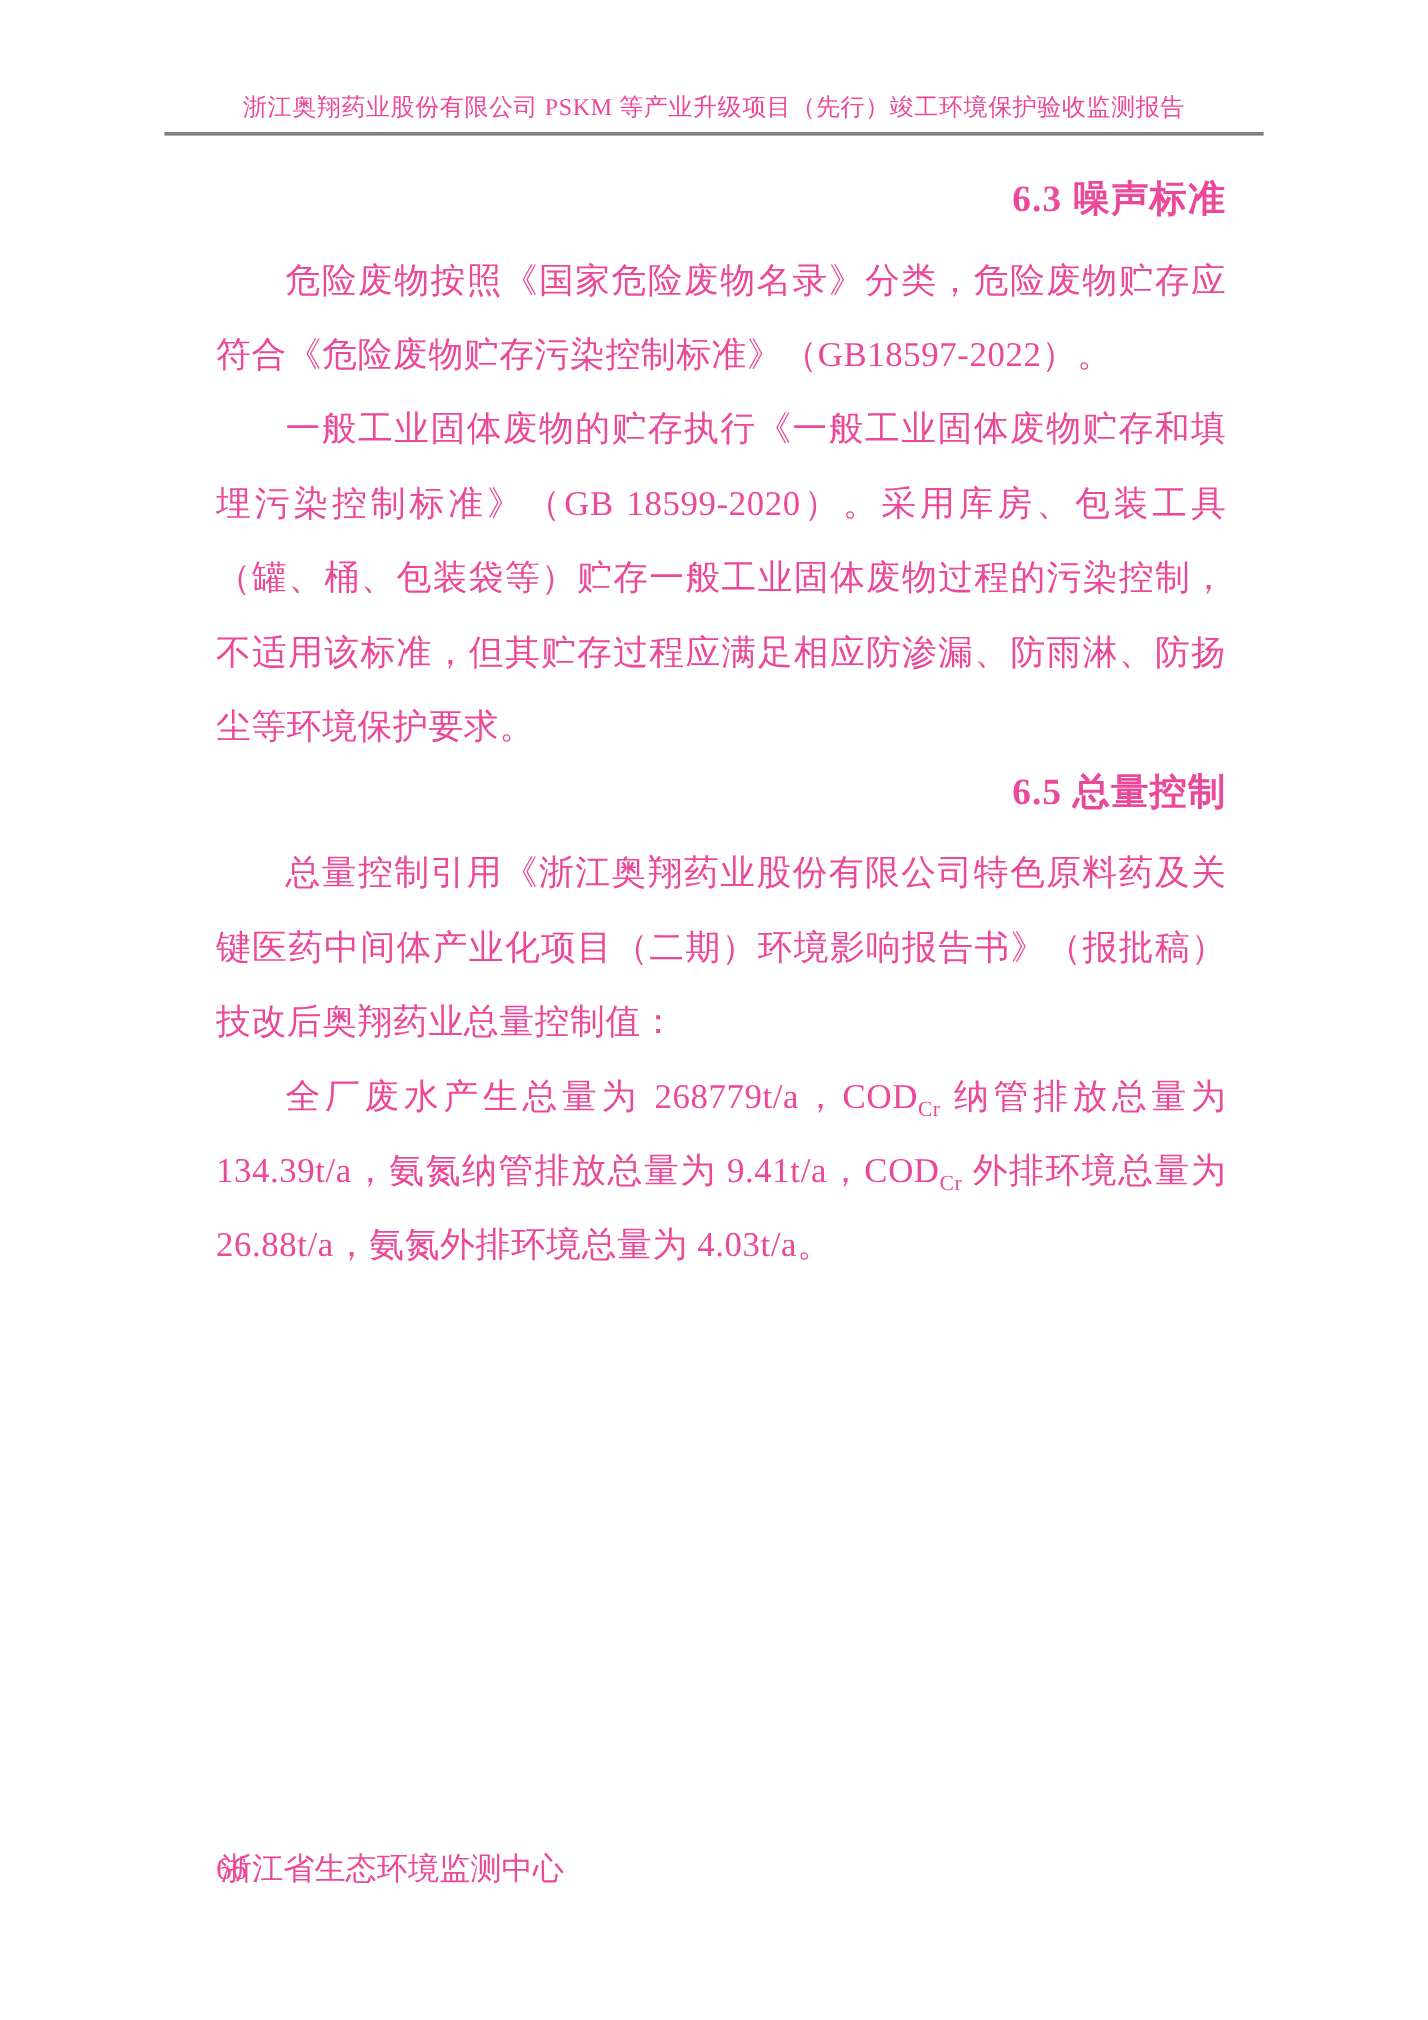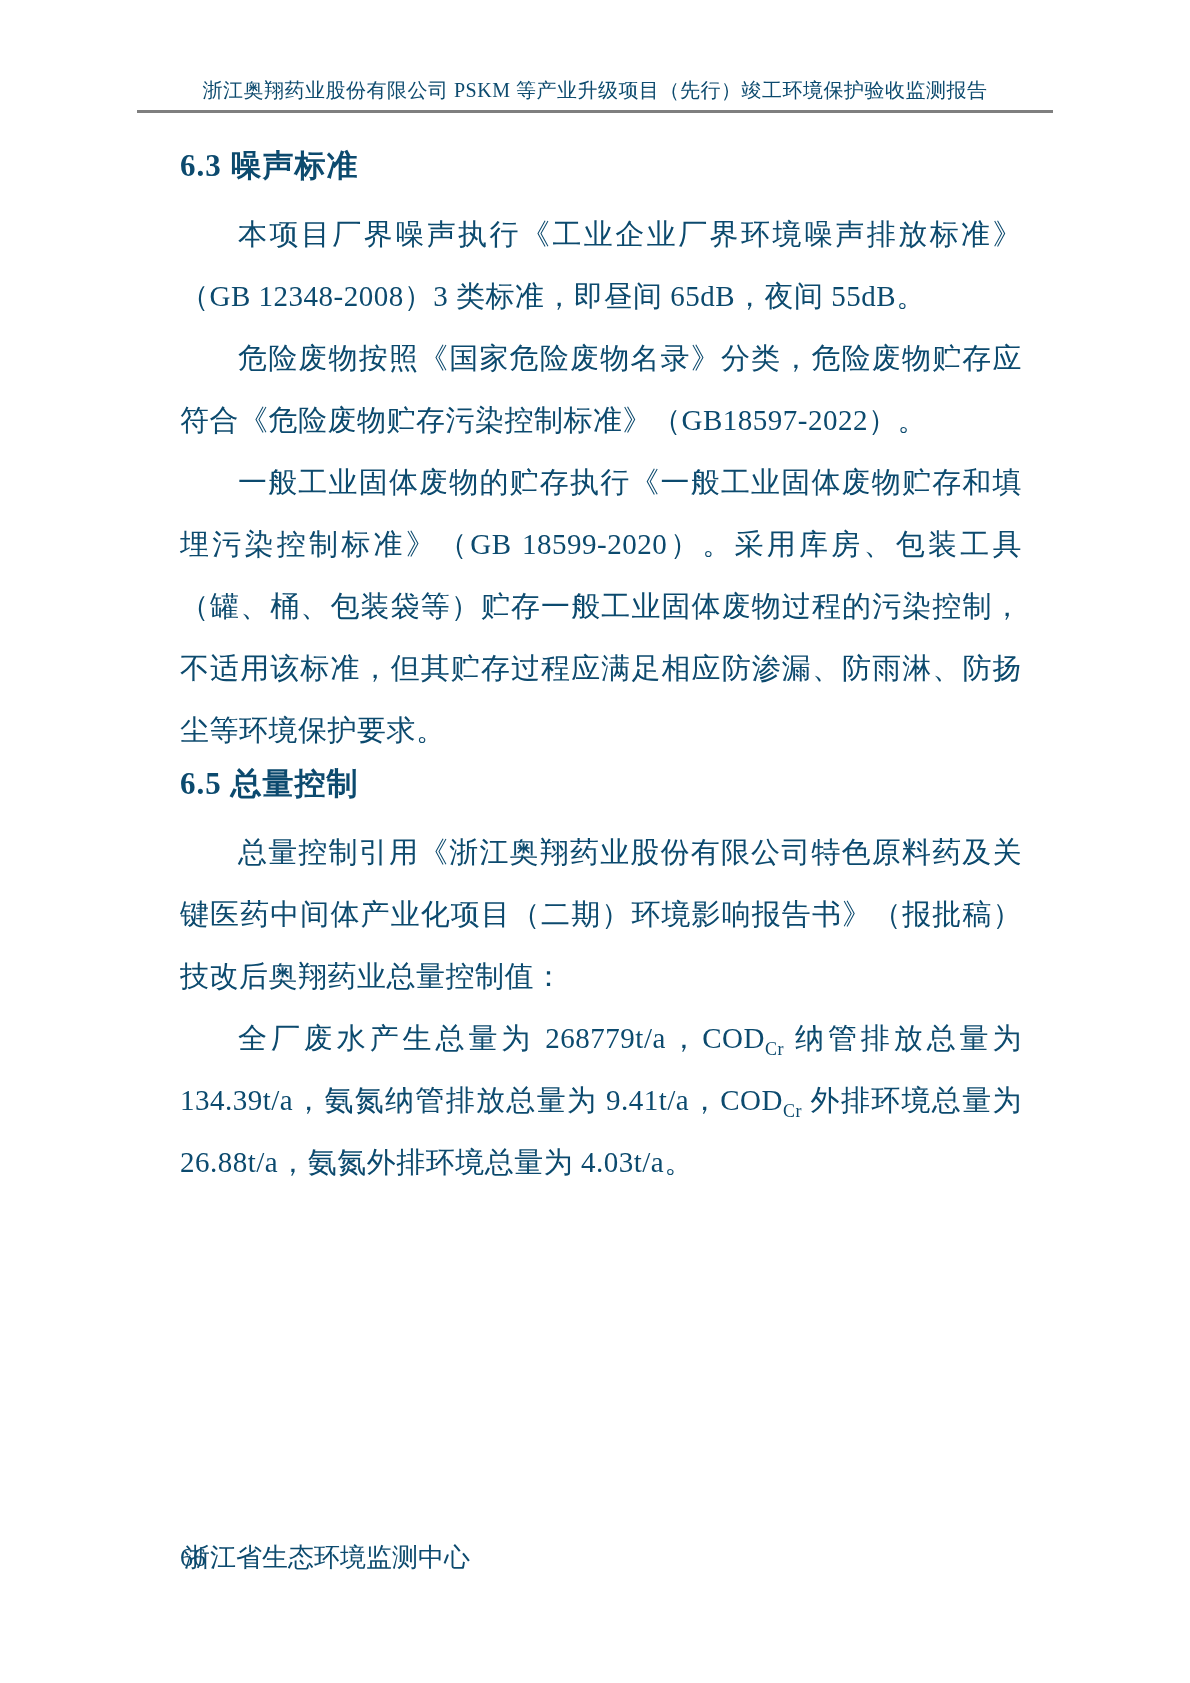--- a/index.html
+++ b/index.html
@@ -5,21 +5,21 @@
   html, body {
     margin: 0;
     padding: 0;
     background: #ffffff;
   }
   .page {
     position: relative;
     width: 1190px;
     height: 1683px;
     background: #ffffff;
-    color: #0c4a6e;
+    color: #ec4899;
     font-family: "Liberation Serif", "DejaVu Serif", serif;
     overflow: hidden;
     box-sizing: border-box;
   }
   
   .doc-header {
     margin: 0 137px;
     padding-top: 78px;
     padding-bottom: 8px;
     border-bottom: 3px solid #7f7f7f;
@@ -35,20 +35,21 @@
   .doc-main {
     margin: 0 168px 0 180px;
     padding-top: 30px;
   }
   .doc-main h2 {
     font-size: 31px;
     line-height: 46px;
     font-weight: bold;
     margin: 10px 0 14px 0;
     letter-spacing: 1px;
+    text-align: right;
   }
   .doc-main h2:first-of-type,
   .doc-main section:first-child h2 {
     margin-top: 0;
   }
   .doc-main p {
     font-size: 29px;
     line-height: 62px;
     margin: 0;
     text-indent: 2em;
@@ -85,21 +86,20 @@
 <div class="page">
 
   <header class="doc-header">
     <div class="header-title">浙江奥翔药业股份有限公司 PSKM 等产业升级项目（先行）竣工环境保护验收监测报告</div>
   </header>
 
   <main class="doc-main">
 
     <section>
       <h2>6.3 噪声标准</h2>
-      <p>本项目厂界噪声执行《工业企业厂界环境噪声排放标准》（GB 12348-2008）3 类标准，即昼间 65dB，夜间 55dB。</p>
     </section>
 
     <section>
       <p>危险废物按照《国家危险废物名录》分类，危险废物贮存应符合《危险废物贮存污染控制标准》（GB18597-2022）。</p>
       <p>一般工业固体废物的贮存执行《一般工业固体废物贮存和填埋污染控制标准》（GB 18599-2020）。采用库房、包装工具（罐、桶、包装袋等）贮存一般工业固体废物过程的污染控制，不适用该标准，但其贮存过程应满足相应防渗漏、防雨淋、防扬尘等环境保护要求。</p>
     </section>
 
     <section>
       <h2>6.5 总量控制</h2>
       <p>总量控制引用《浙江奥翔药业股份有限公司特色原料药及关键医药中间体产业化项目（二期）环境影响报告书》（报批稿）技改后奥翔药业总量控制值：</p>

